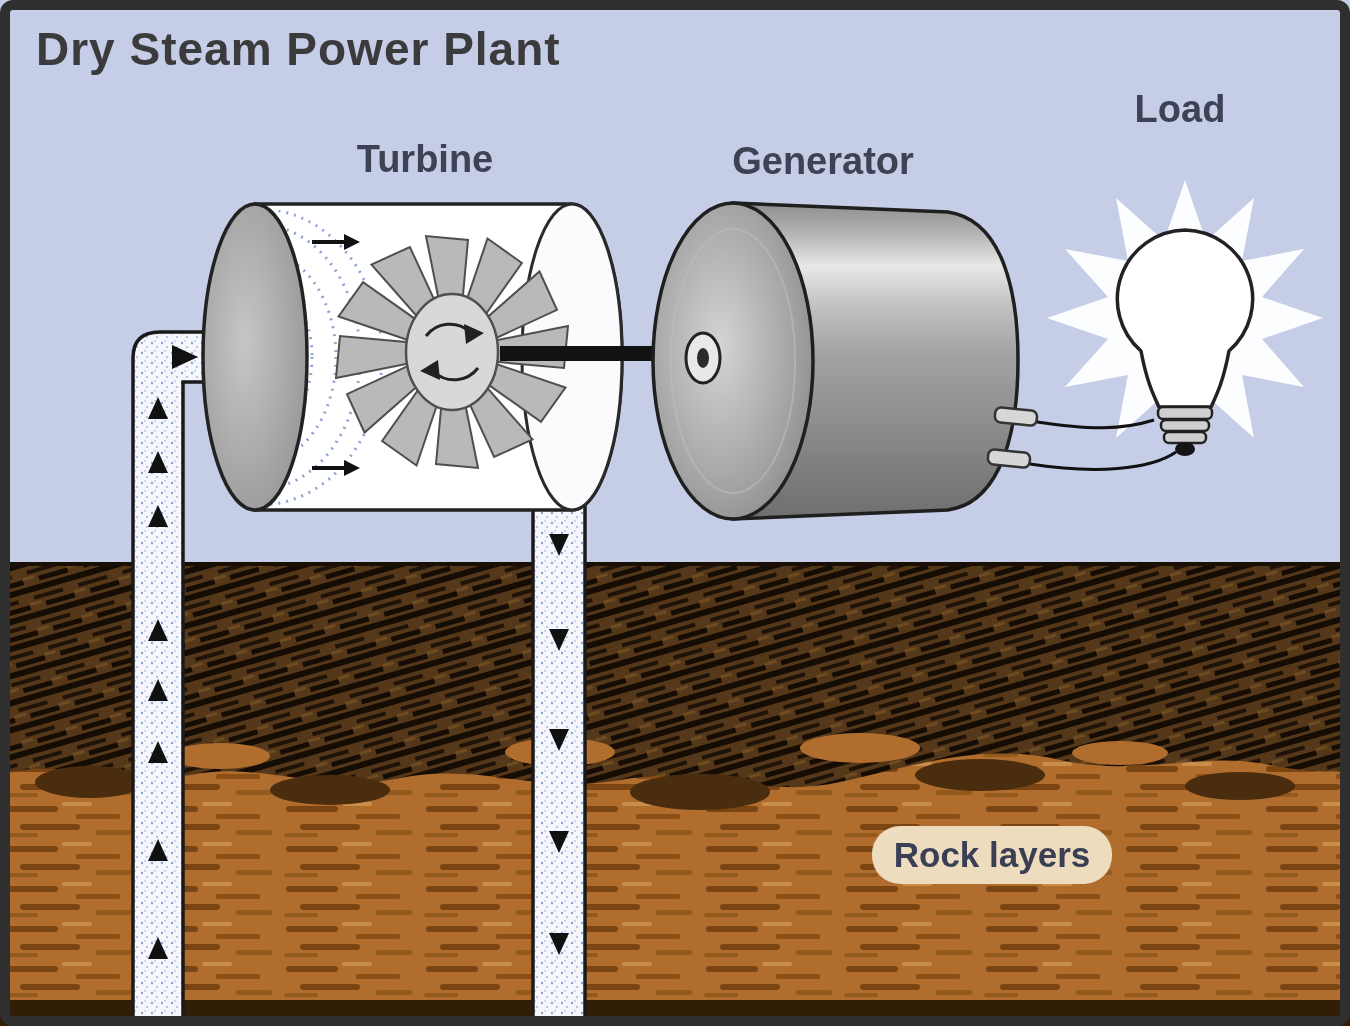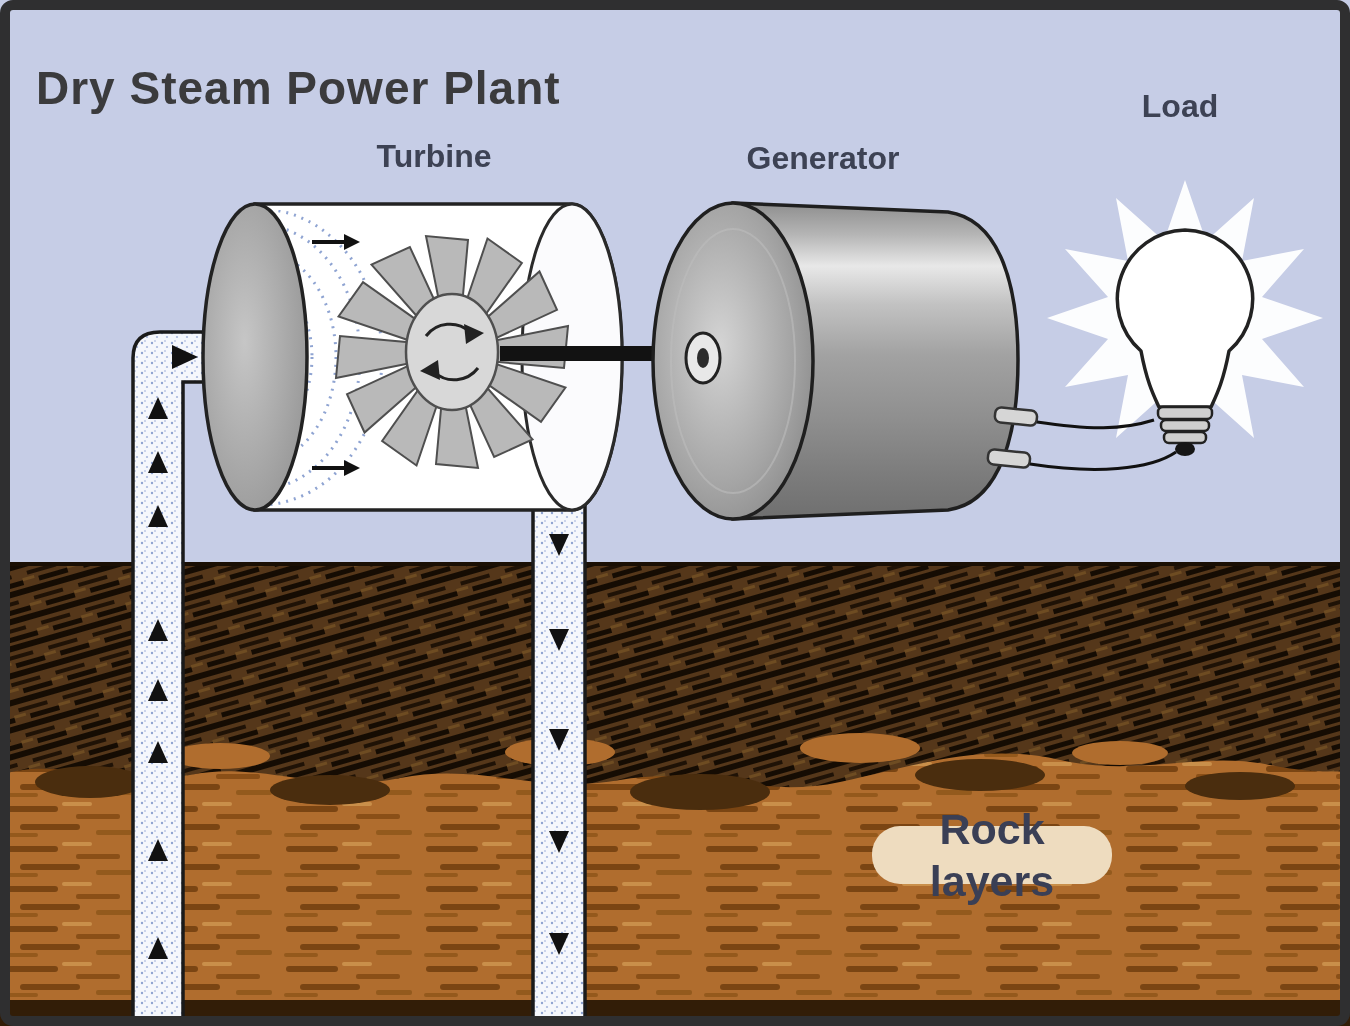--- a/index.html
+++ b/index.html
@@ -3,24 +3,24 @@
 <meta charset="utf-8">
 <style>
   html,body{margin:0;padding:0;background:#888;}
   .scene{
     position:relative;width:1350px;height:1026px;overflow:hidden;
     background:#c6cde6;font-family:"Liberation Sans",sans-serif;
   }
   .art{position:absolute;left:0;top:0;}
   .lbl{position:absolute;color:#3d4254;}
   .title{font-size:46px;font-weight:bold;color:#3b3b3d;letter-spacing:1px;}
-  .mlabel{font-size:32px;font-weight:600;text-align:center;}
+  .mlabel{font-size:38px;font-weight:600;text-align:center;}
   .callout{
     position:absolute;background:#eedcbf;border-radius:28px;color:#3a3f55;
-    font-size:43px;font-weight:600;text-align:center;line-height:1.22;
+    font-size:35px;font-weight:600;text-align:center;line-height:1.22;
     display:flex;align-items:center;justify-content:center;padding:0 16px;box-sizing:border-box;
   }
 </style>
 </head>
 <body>
 
 <div class="scene">
 
   <svg class="art" width="1350" height="1026" viewBox="0 0 1350 1026">
     <defs>
@@ -185,21 +185,21 @@
         <rect x="1158" y="407" width="54" height="12" rx="5"></rect>
         <rect x="1161" y="420" width="48" height="11" rx="5"></rect>
         <rect x="1164" y="432" width="42" height="11" rx="5"></rect>
       </g>
       <ellipse cx="1185" cy="449" rx="10" ry="7" fill="#151515"></ellipse>
     </g>
 
     <rect x="5" y="5" width="1340" height="1016" rx="8" fill="none" stroke="#2f2f30" stroke-width="10"></rect>
   </svg>
 
-  <div class="lbl title" style="left:36px;top:22px;margin-top:39px;">Dry Steam Power Plant</div>
-
-  <div class="lbl mlabel" style="left:334px;top:138px;width:200px;">Turbine</div>
+  <div class="lbl title" style="left:36px;top:22px;">Dry Steam Power Plant</div>
+
+  <div class="lbl mlabel" style="left:325px;top:138px;width:200px;">Turbine</div>
   <div class="lbl mlabel" style="left:718px;top:140px;width:210px;">Generator</div>
   <div class="lbl mlabel" style="left:1090px;top:88px;width:180px;">Load</div>
 
   <div class="callout" style="left:872px;top:826px;width:240px;height:58px;">Rock layers</div>
 
 </div>
 
 </body></html>

